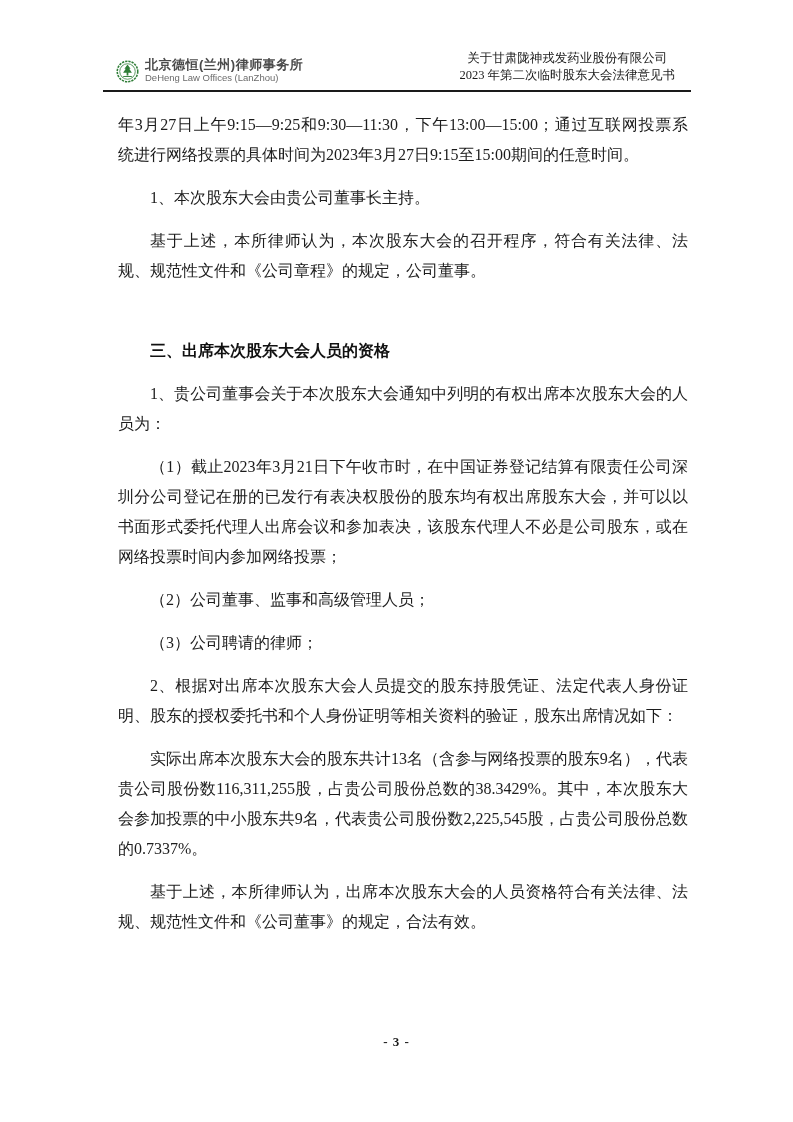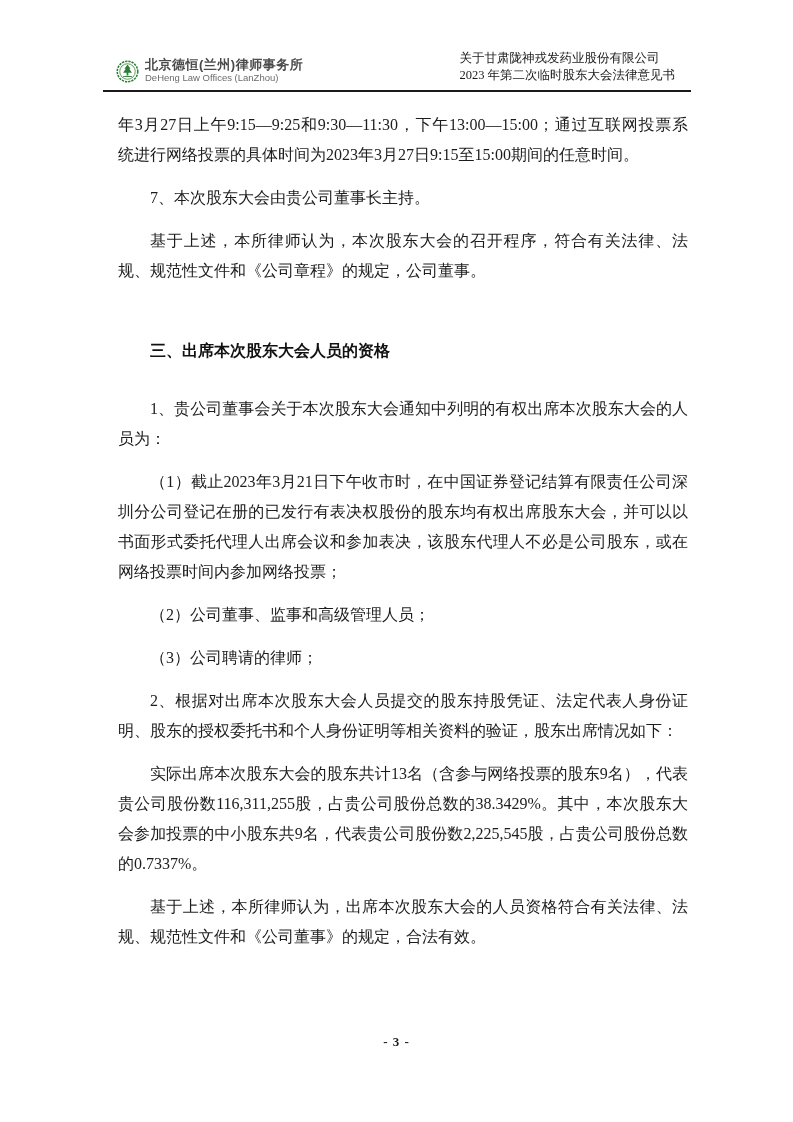--- a/index.html
+++ b/index.html
@@ -42,20 +42,21 @@
     white-space: nowrap;
     text-align: center;
   }
   .logo-en {
     font-family: "Liberation Sans", "DejaVu Sans", sans-serif;
     font-size: 9.5px;
     color: #6b6b6b;
     white-space: nowrap;
   }
   .doc-title {
+    text-align: center;
     font-size: 12.5px;
     line-height: 17px;
     color: #1a1a1a;
     padding-right: 16px;
     white-space: nowrap;
   }
 
   
   .content {
     position: absolute;
@@ -69,21 +70,21 @@
   .content p {
     margin: 0 0 13px 0;
     text-indent: 2em;
   }
   .content p.no-indent { text-indent: 0; }
   .section-heading {
     font-family: Liberation Serif, serif;
     font-size: 16px;
     font-weight: bold;
     line-height: 30px;
-    margin: 50px 0 28px 0;
+    margin: 50px 0 13px 0;
     text-indent: 2em;
     color: #111111;
   }
 
   
   .footer {
     position: absolute;
     top: 1034px;
     left: 0;
     width: 100%;
@@ -113,21 +114,21 @@
       </div>
     </div>
     <div class="doc-title">
       <div>关于甘肃陇神戎发药业股份有限公司</div>
       <div>2023 年第二次临时股东大会法律意见书</div>
     </div>
   </div>
 
   <div class="content">
     <p class="no-indent">年3月27日上午9:15—9:25和9:30—11:30，下午13:00—15:00；通过互联网投票系统进行网络投票的具体时间为2023年3月27日9:15至15:00期间的任意时间。</p>
-    <p>7、本次股东大会由贵公司董事长主持。</p>
+    <p>1、本次股东大会由贵公司董事长主持。</p>
     <p>基于上述，本所律师认为，本次股东大会的召开程序，符合有关法律、法规、规范性文件和《公司章程》的规定，公司董事。</p>
 
     <h2 class="section-heading">三、出席本次股东大会人员的资格</h2>
 
     <p>1、贵公司董事会关于本次股东大会通知中列明的有权出席本次股东大会的人员为：</p>
     <p>（1）截止2023年3月21日下午收市时，在中国证券登记结算有限责任公司深圳分公司登记在册的已发行有表决权股份的股东均有权出席股东大会，并可以以书面形式委托代理人出席会议和参加表决，该股东代理人不必是公司股东，或在网络投票时间内参加网络投票；</p>
     <p>（2）公司董事、监事和高级管理人员；</p>
     <p>（3）公司聘请的律师；</p>
     <p>2、根据对出席本次股东大会人员提交的股东持股凭证、法定代表人身份证明、股东的授权委托书和个人身份证明等相关资料的验证，股东出席情况如下：</p>
     <p>实际出席本次股东大会的股东共计13名（含参与网络投票的股东9名），代表贵公司股份数116,311,255股，占贵公司股份总数的38.3429%。其中，本次股东大会参加投票的中小股东共9名，代表贵公司股份数2,225,545股，占贵公司股份总数的0.7337%。</p>

